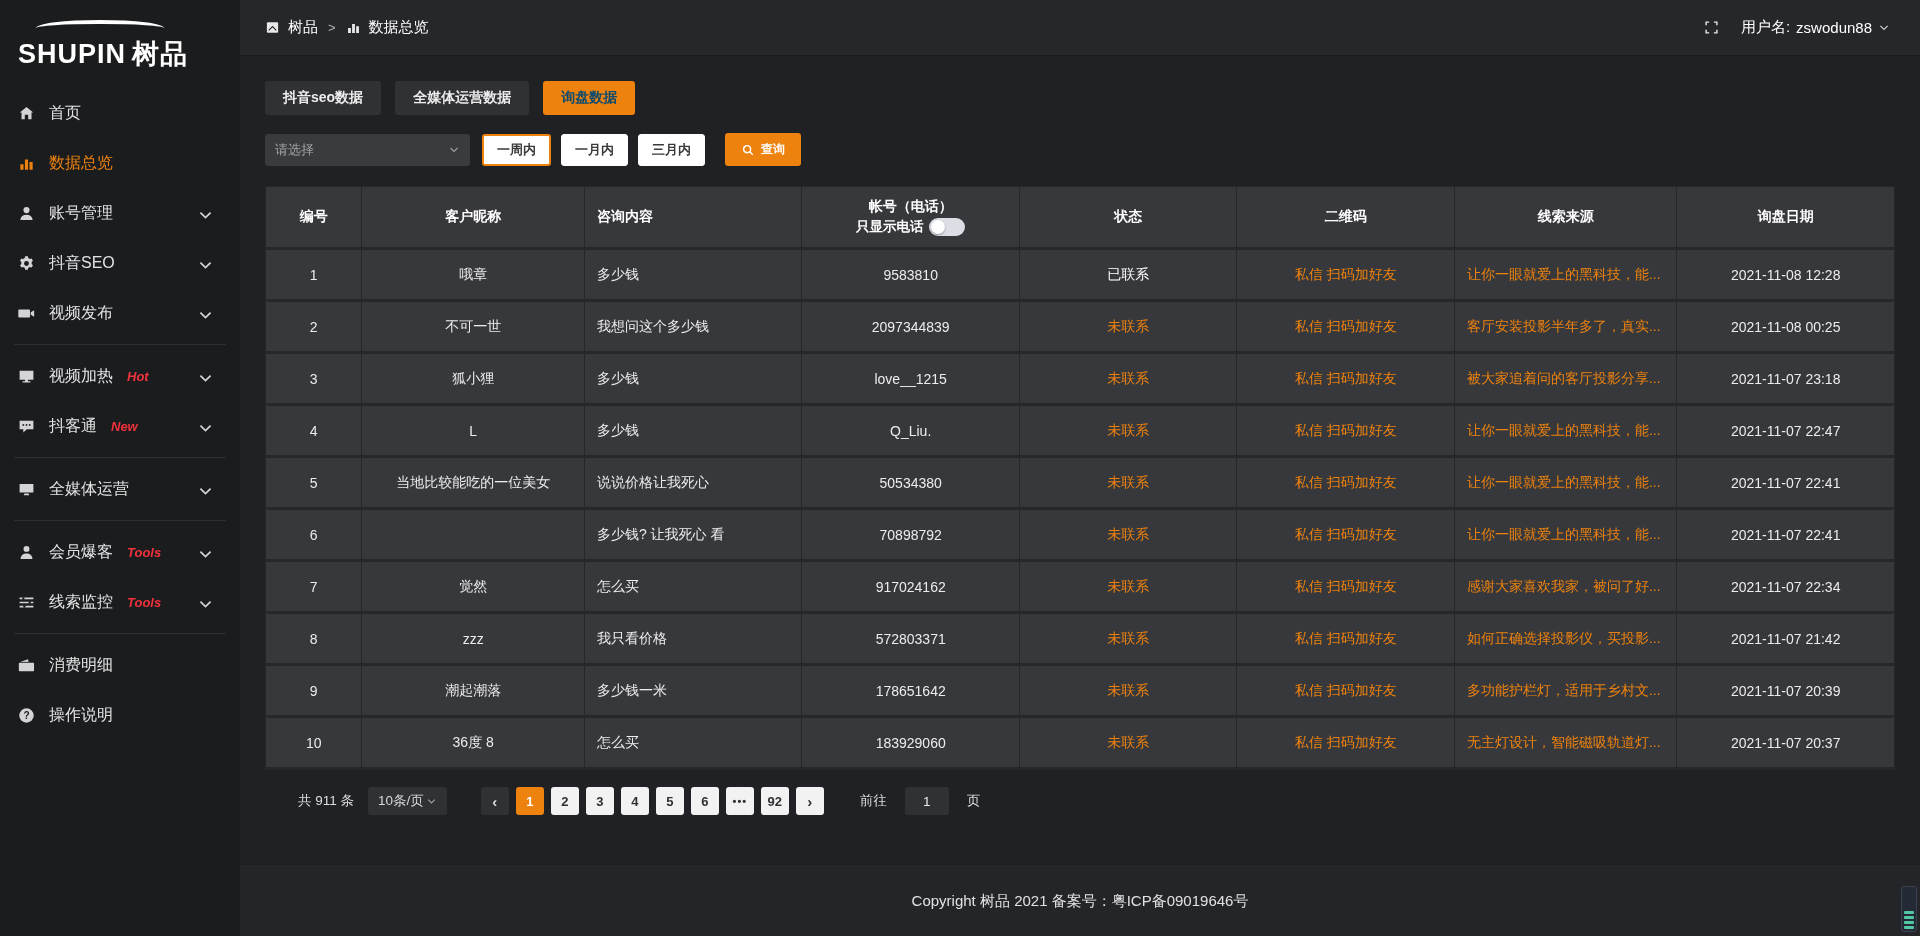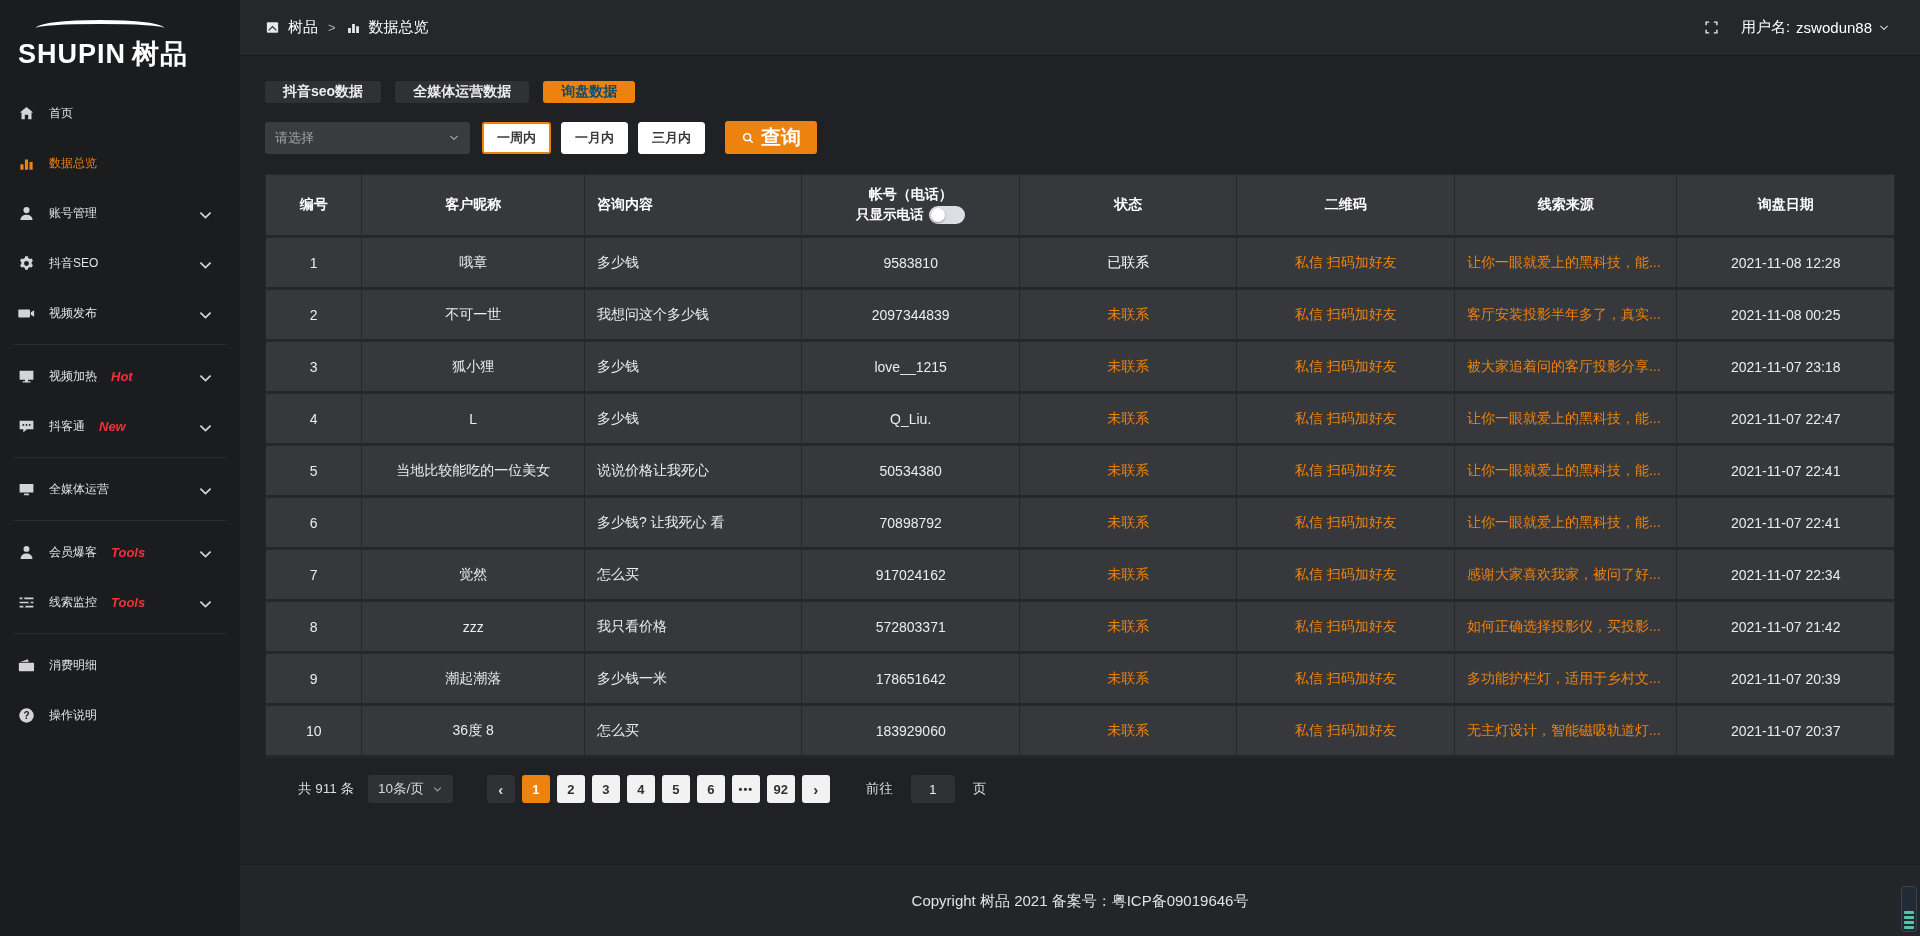--- a/index.html
+++ b/index.html
@@ -13,21 +13,21 @@
 
   
   .sidebar { width:240px; min-width:240px; background:#1b1c1e; padding-top:10px; position:relative; }
   .logo { padding:10px 0 16px 18px; }
   .logo-arc { width:128px; height:16px; border-top:4px solid #fff; border-radius:50%; margin-left:18px; }
   .logo-text { font-size:27px; font-weight:800; color:#fff; letter-spacing:1px; white-space:nowrap; }
   .logo-text .cn { margin-left:6px; }
   .side-item { display:flex; align-items:center; height:50px; padding:0 18px; cursor:pointer; position:relative; color:#e3e3e4; }
   .side-item .icon { width:17px; height:17px; margin-right:14px; color:#d4d4d6; flex:none; }
   .side-item .icon svg { width:17px; height:17px; display:block; }
-  .side-label { font-size:12px; }
+  .side-label { font-size:16px; }
   .side-item.active, .side-item.active .icon { color:var(--accent); }
   .badge { font-size:13px; font-weight:700; font-style:italic; margin-left:14px; }
   .badge.red { color:var(--red); }
   .badge.yellow { color:var(--yellow); }
   .chev { position:absolute; right:16px; width:13px !important; height:13px !important; color:#9b9c9f; }
   .chev svg { width:13px; height:13px; display:block; }
   .side-divider { height:1px; background:#2d2e31; margin:6px 14px; }
 
   
   .main { flex:1; display:flex; flex-direction:column; min-width:0; }
@@ -39,36 +39,36 @@
   .crumb-sep { color:#b5b5b7; font-size:13px; margin:0 2px; }
   .tb-right { display:flex; align-items:center; gap:22px; color:#fff; font-size:15px; }
   .userbox { display:flex; align-items:center; gap:6px; cursor:pointer; }
   .userbox .icon { width:12px; height:12px; color:#cfcfd1; }
   .userbox .icon svg { width:12px; height:12px; }
 
   .content { flex:1; padding:0 25px; min-height:0; }
 
   
   .tabs { display:flex; gap:14px; margin-top:25px; }
-  .tab-btn { height:22px; padding:0 18px; background:#303134; color:#ededee; border:none; border-radius:3px;
+  .tab-btn { height:34px; padding:0 18px; background:#303134; color:#ededee; border:none; border-radius:3px;
              font-size:14px; font-family:inherit; cursor:pointer; font-weight:600; }
   .tab-btn.active { background:var(--accent); color:#0c4a6e; }
 
   
   .filterbar { display:flex; align-items:flex-end; margin-top:18px; gap:10px; }
   .select { width:205px; height:32px; background:#3a3b3e; border-radius:3px; display:flex; align-items:center;
             justify-content:space-between; padding:0 10px; color:#a2a3a6; font-size:13px; cursor:pointer; }
   .select .icon { width:12px; height:12px; color:#a2a3a6; }
   .select .icon svg { width:12px; height:12px; display:block; }
   .range-group { display:flex; gap:10px; margin-left:2px; }
   .range-btn { height:32px; padding:0 13px; background:#fff; color:#3a3a3a; border:1px solid #fff; border-radius:3px;
                font-size:13px; font-family:inherit; cursor:pointer; font-weight:600; }
   .range-btn.active { border:2px solid var(--accent); }
   .search-btn { height:33px; padding:0 16px; margin-left:10px; background:var(--accent); color:#fff; border:none;
-                border-radius:3px; font-size:20px; font-family:inherit; cursor:pointer; display:flex; align-items:center; gap:6px; font-weight:600; }
+                border-radius:3px; font-size:12px; font-family:inherit; cursor:pointer; display:flex; align-items:center; gap:6px; font-weight:600; }
   .search-btn .icon { width:14px; height:14px; color:#fff; }
   .search-btn .icon svg { width:14px; height:14px; display:block; }
 
   
   .tablewrap { margin-top:20px; }
   table { width:100%; border-collapse:collapse; table-layout:fixed; background:#27282b; }
   th, td { border:1px solid #26272a; border-bottom-width:3px; background:#37383c; text-align:center;
            font-size:14px; color:#ececee; overflow:hidden; white-space:nowrap; text-overflow:ellipsis; }
   th { height:62px; color:#fff; font-weight:700; }
   td { height:52px; }
@@ -79,21 +79,21 @@
   td.col-status.contacted { color:#fff; }
   .th-phone { display:flex; flex-direction:column; align-items:center; gap:5px; line-height:1; }
   .toggle-row { display:flex; align-items:center; gap:6px; font-weight:700; font-size:13.5px; }
   .toggle { width:36px; height:18px; background:#dbdee4; border-radius:9px; position:relative; cursor:pointer; display:inline-block; }
   .toggle .knob { position:absolute; left:2px; top:2px; width:14px; height:14px; border-radius:50%; background:#fff;
                   box-shadow:0 1px 2px rgba(0,0,0,.35); }
 
   
   .pager { display:flex; align-items:center; margin-top:17px; gap:8px; font-size:13.5px; color:#dddddf; }
   .pg-total { margin-right:6px;margin-left:33px; }
-  .pg-size { height:28px; background:#303134; border-radius:3px; display:flex; align-items:center; gap:8px;
+  .pg-size { height:28px; background:#303134; border-radius:3px; display:flex; align-items:center; gap:2px;
              padding:0 10px; cursor:pointer; color:#d8d8da; }
   .pg-size .icon { width:11px; height:11px; color:#a2a3a6; }
   .pg-size .icon svg { width:11px; height:11px; display:block; }
   .pg-btns { display:flex; gap:7px; margin-left:26px; align-items:center; }
   .pg { min-width:28px; height:28px; border:none; border-radius:3px; background:#f2f2f3; color:#2f3033;
         font-size:13px; font-weight:700; font-family:inherit; cursor:pointer; display:flex; align-items:center; justify-content:center; }
   .pg.active { background:var(--accent); color:#fff; }
   .pg.nav-prev { background:#303134; color:#d8d8da; font-size:15px; }
   .pg.nav-next { font-size:15px; }
   .pg.dots { letter-spacing:1px; font-size:11px; }

